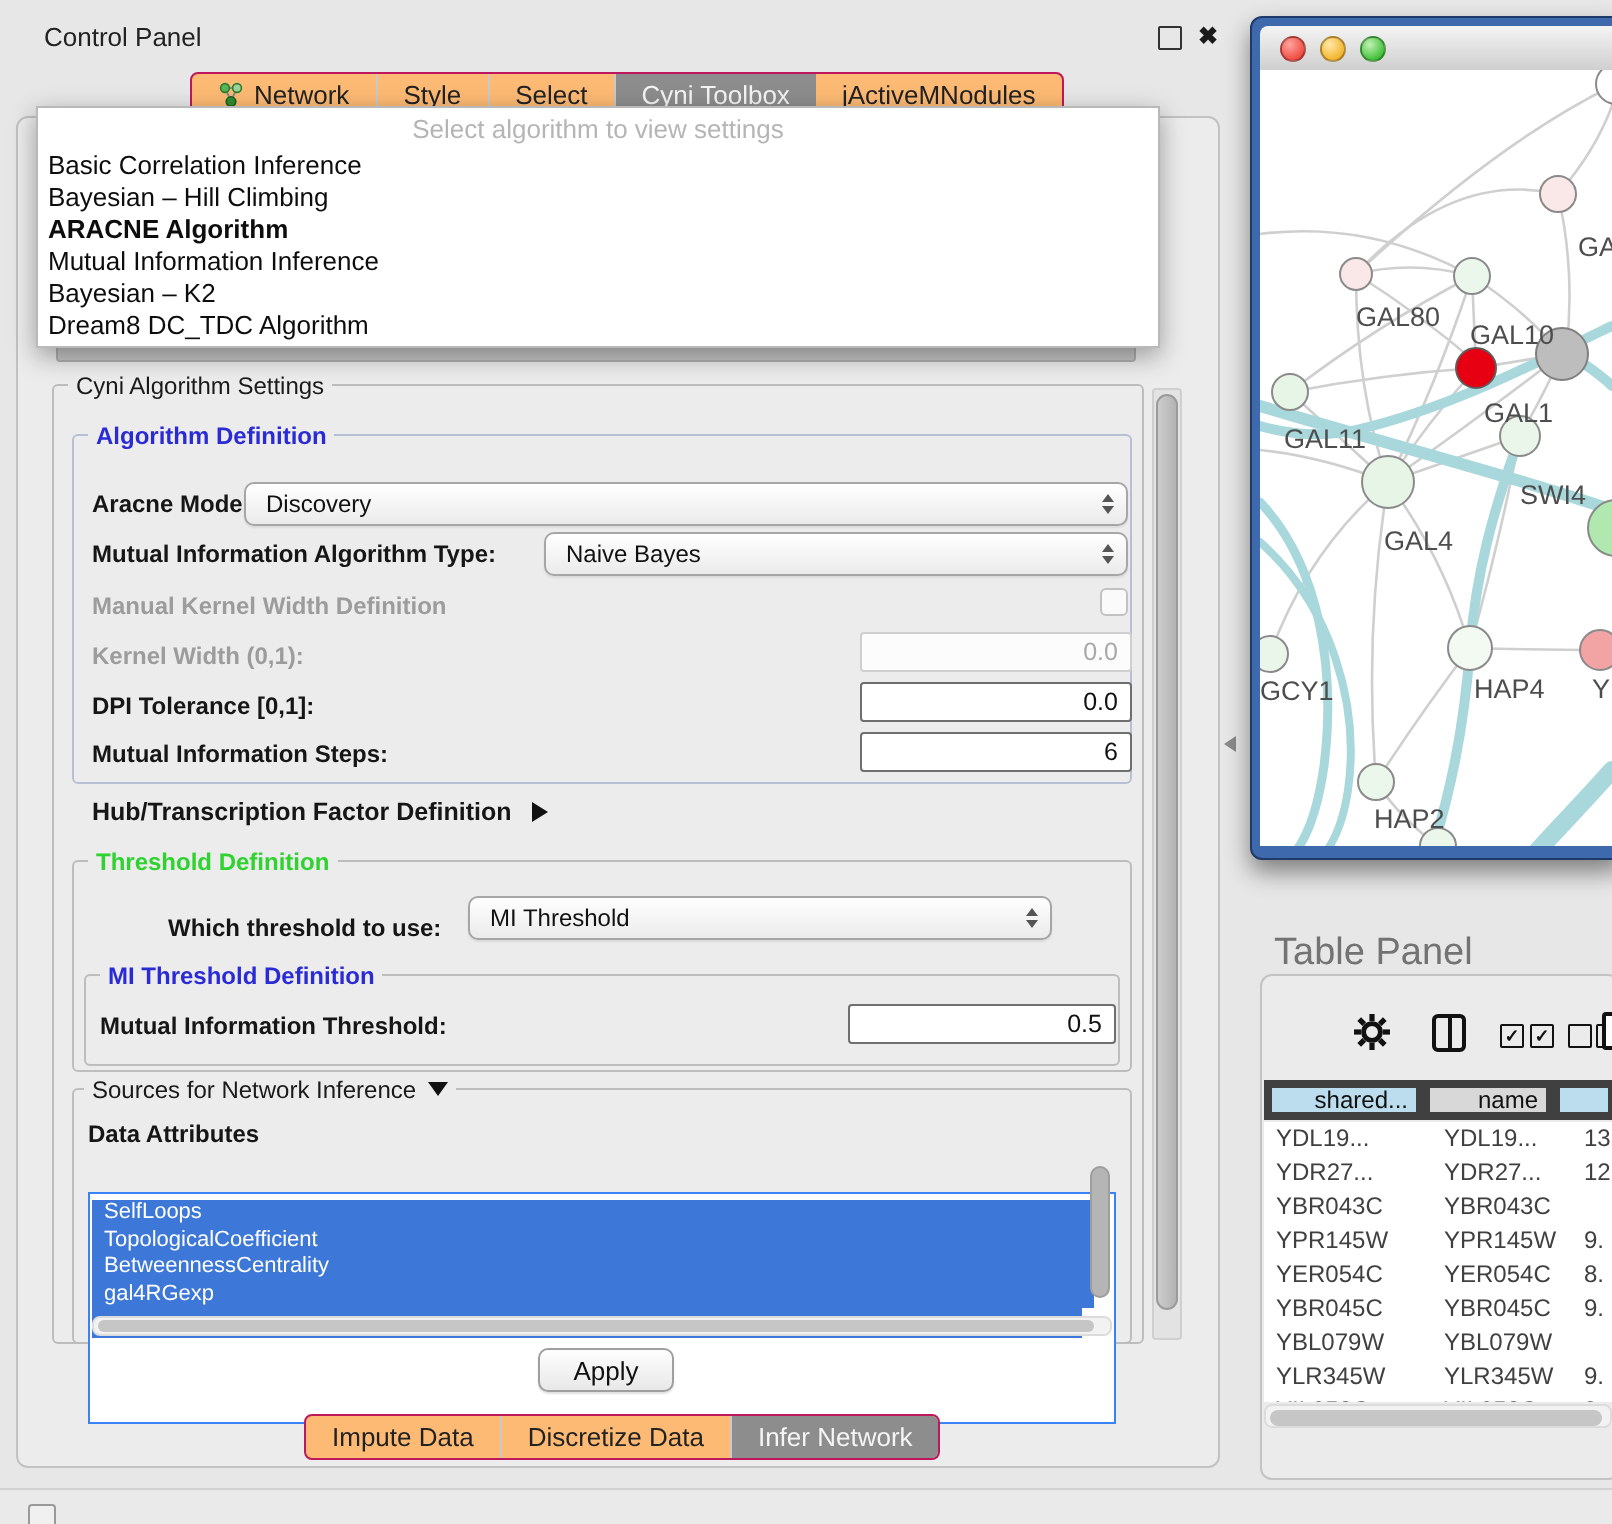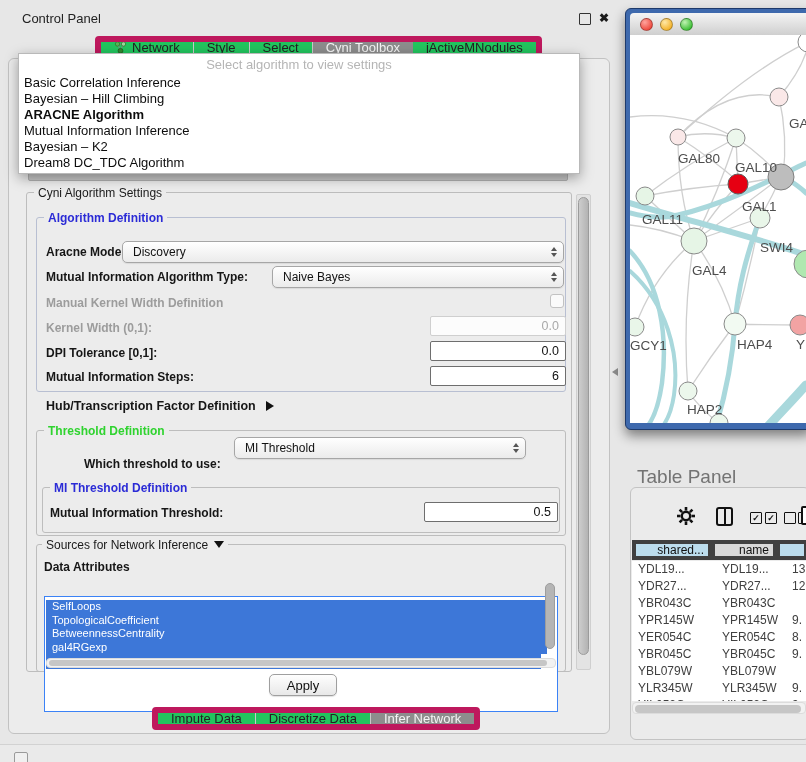--- a/index.html
+++ b/index.html
@@ -22,22 +22,22 @@
   .stepper{position:absolute;right:6px;top:0;bottom:0;display:flex;flex-direction:column;justify-content:center;gap:2px;}
   .tri-up{width:0;height:0;border-left:3.5px solid transparent;border-right:3.5px solid transparent;border-bottom:4.5px solid #555;}
   .tri-dn{width:0;height:0;border-left:3.5px solid transparent;border-right:3.5px solid transparent;border-top:4.5px solid #555;}
   
   .field{position:absolute;height:20px;box-sizing:border-box;background:#fff;border:1px solid #6e6e6e;
          font-size:12.5px;color:#111;text-align:right;padding:0 6px;line-height:18px;border-radius:2px;}
   .field.dis{border-color:#cfcfcf;color:#a9a9a9;background:#fcfcfc;}
   .checkbox{position:absolute;width:14px;height:14px;box-sizing:border-box;border:1px solid #c2c2c2;
             background:#fafafa;border-radius:3px;}
   
-  .seg{position:absolute;display:flex;height:23px;box-sizing:border-box;background:#22c55e;
-       border:6px solid #be185d;border-radius:4px;font-size:13px;color:#222;overflow:hidden;justify-content:center;}
+  .seg{position:absolute;display:flex;height:23px;box-sizing:border-box;background:#fdba74;
+       border:1px solid #be185d;border-radius:4px;font-size:13px;color:#222;overflow:hidden;justify-content:center;}
   .seg .tab{display:flex;align-items:center;padding:0 13px;border-right:1px solid #c9c9c9;white-space:nowrap;}
   .seg .tab:last-child{border-right:none;}
   .seg .tab.sel{background:#8d8d8d;color:#f5f5f5;border-right:none;}
   
   .dropdown{position:absolute;left:18px;top:53px;width:560px;height:119px;background:#fff;
             border:1px solid #b9b9b9;box-shadow:0 4px 12px rgba(0,0,0,.35);z-index:50;}
   .dd-prompt{height:18px;padding-top:3px;text-align:center;font-size:13px;color:#b5b5b5;}
   .dd-item{height:16px;line-height:16px;padding-left:5px;font-size:13px;color:#0d0d0d;}
   .dd-item.bold{font-weight:bold;}
   .combo-remnant{position:absolute;left:28px;top:172px;width:540px;height:9px;background:#c7c7c7;
@@ -169,21 +169,21 @@
   <div class="field" style="left:430px;top:366px;width:136px;">6</div>
 
   <div class="lbl" style="left:46px;top:399px;font-size:12.5px;">
     <span>Hub/Transcription Factor Definition</span><span class="play-tri"></span>
   </div>
 
   <div class="groupbox" style="left:36px;top:430px;width:528px;height:104px;"></div>
   <div class="gtitle green" style="left:44px;top:424px;">Threshold Definition</div>
 
   <div class="lbl" style="left:84px;top:457px;">Which threshold to use:</div>
-  <div class="combo" style="left:234px;top:437px;width:292px;">
+  <div class="combo" style="left:234px;top:448px;width:292px;">
     <span>MI Threshold</span>
     <span class="stepper">
         <span class="tri-up"></span>
         <span class="tri-dn"></span>
       </span>
   </div>
 
   <div class="groupbox" style="left:42px;top:487px;width:516px;height:44px;"></div>
   <div class="gtitle blue" style="left:50px;top:481px;">MI Threshold Definition</div>
   <div class="lbl" style="left:50px;top:506px;">Mutual Information Threshold:</div>

